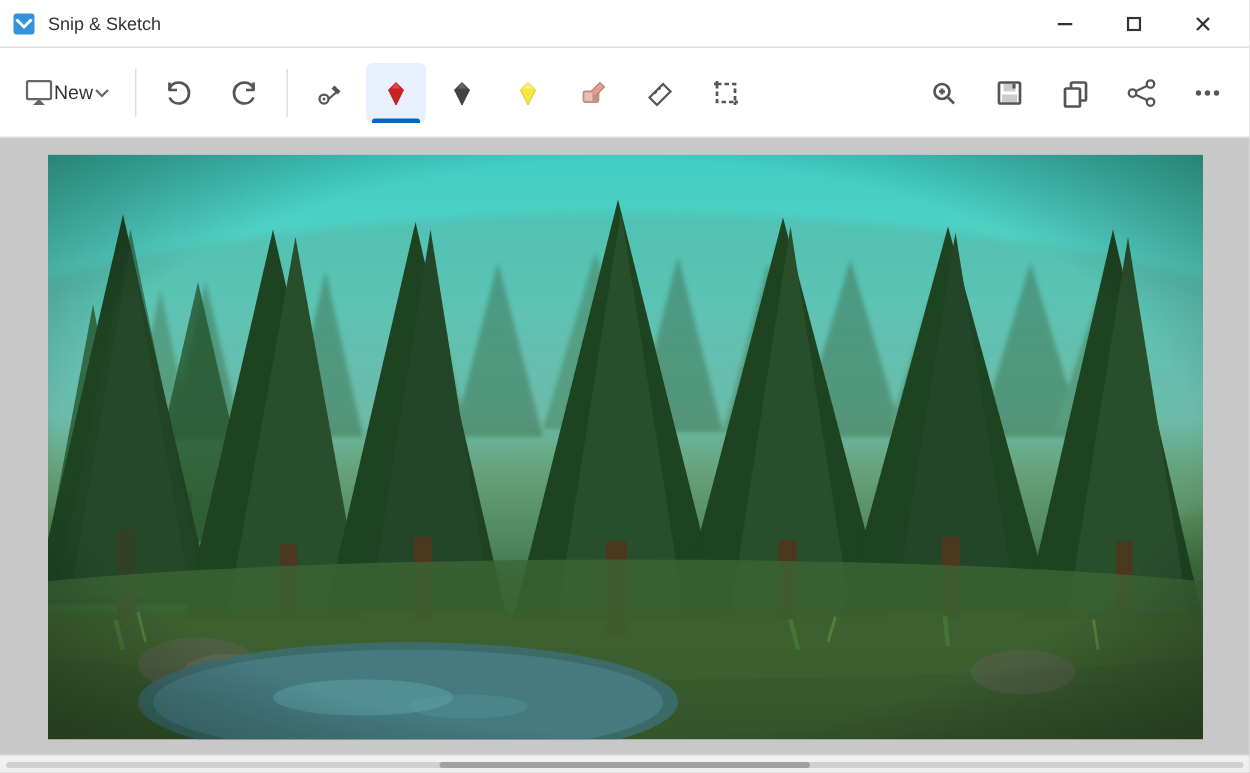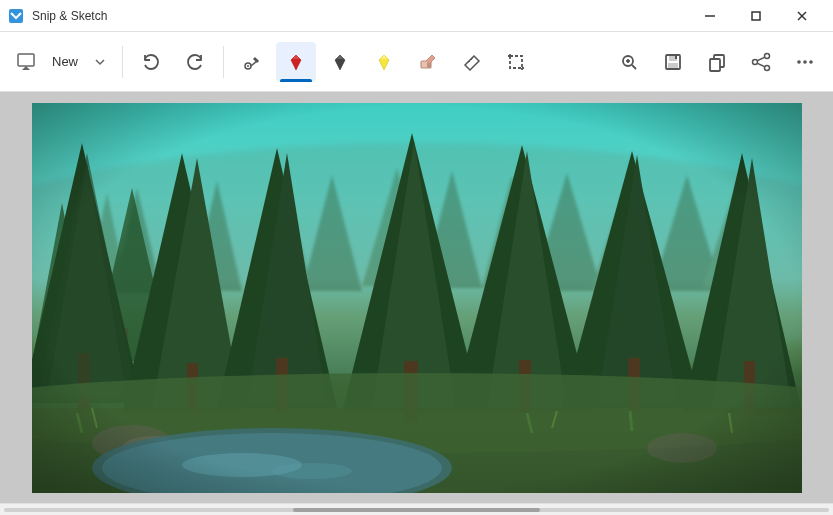--- a/index.html
+++ b/index.html
@@ -91,21 +91,21 @@
       left: 4px;
       right: 4px;
       height: 3px;
       background: #0067c0;
       border-radius: 2px 2px 0 0;
     }
 
     .new-btn {
       display: flex;
       align-items: center;
-      gap: 16px;
+      gap: 0;
       padding: 0 8px;
       font-size: 13px;
       color: #333;
       height: 40px;
       cursor: pointer;
       border-radius: 4px;
       border: none;
       background: transparent;
     }
 

